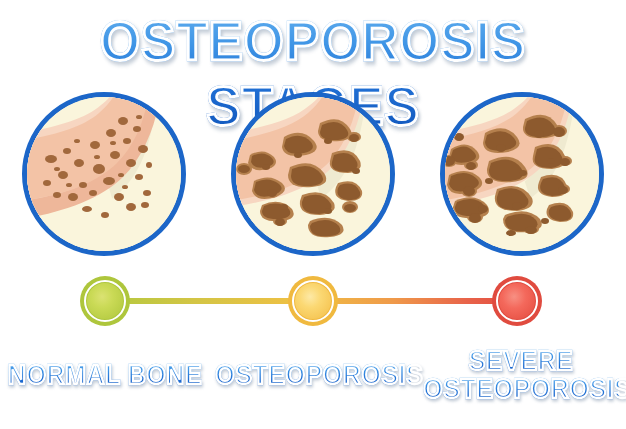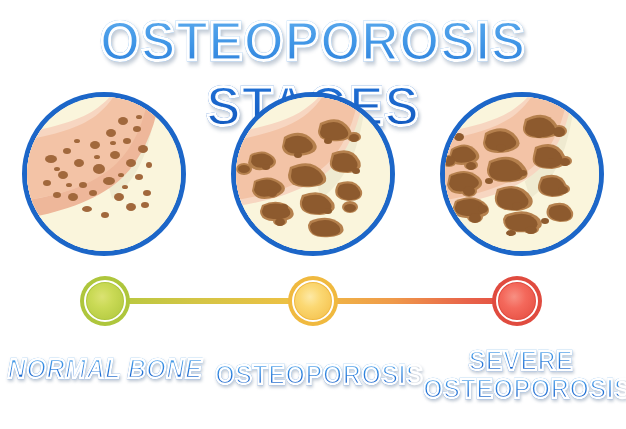--- a/index.html
+++ b/index.html
@@ -74,21 +74,21 @@
   .label span{
     display:block;
     font-size:27px;font-weight:bold;letter-spacing:.5px;
     transform:scaleX(0.93);
     background:linear-gradient(180deg,#5aa9ec 0%,#3b92e5 30%,#1d6bd2 65%,#0f55bb 100%);
     -webkit-background-clip:text;background-clip:text;color:transparent;
     -webkit-text-stroke:2.4px #ffffff;
     paint-order:stroke fill;
     filter:drop-shadow(1.5px 2px 1.5px rgba(120,140,165,.45));
   }
-  .label.l1{left:0px;top:4px;width:210px;font-style:italic;}
+  .label.l1{left:0px;top:10px;width:210px;}
   .label.l2{left:208px;top:10px;width:210px;}
   .label.l3{left:416px;top:-4px;width:210px;}
 </style>
 </head>
 <body>
 
 <div id="poster">
 
   <div class="title-wrap">
     <div class="title">OSTEOPOROSIS STAGES</div>

